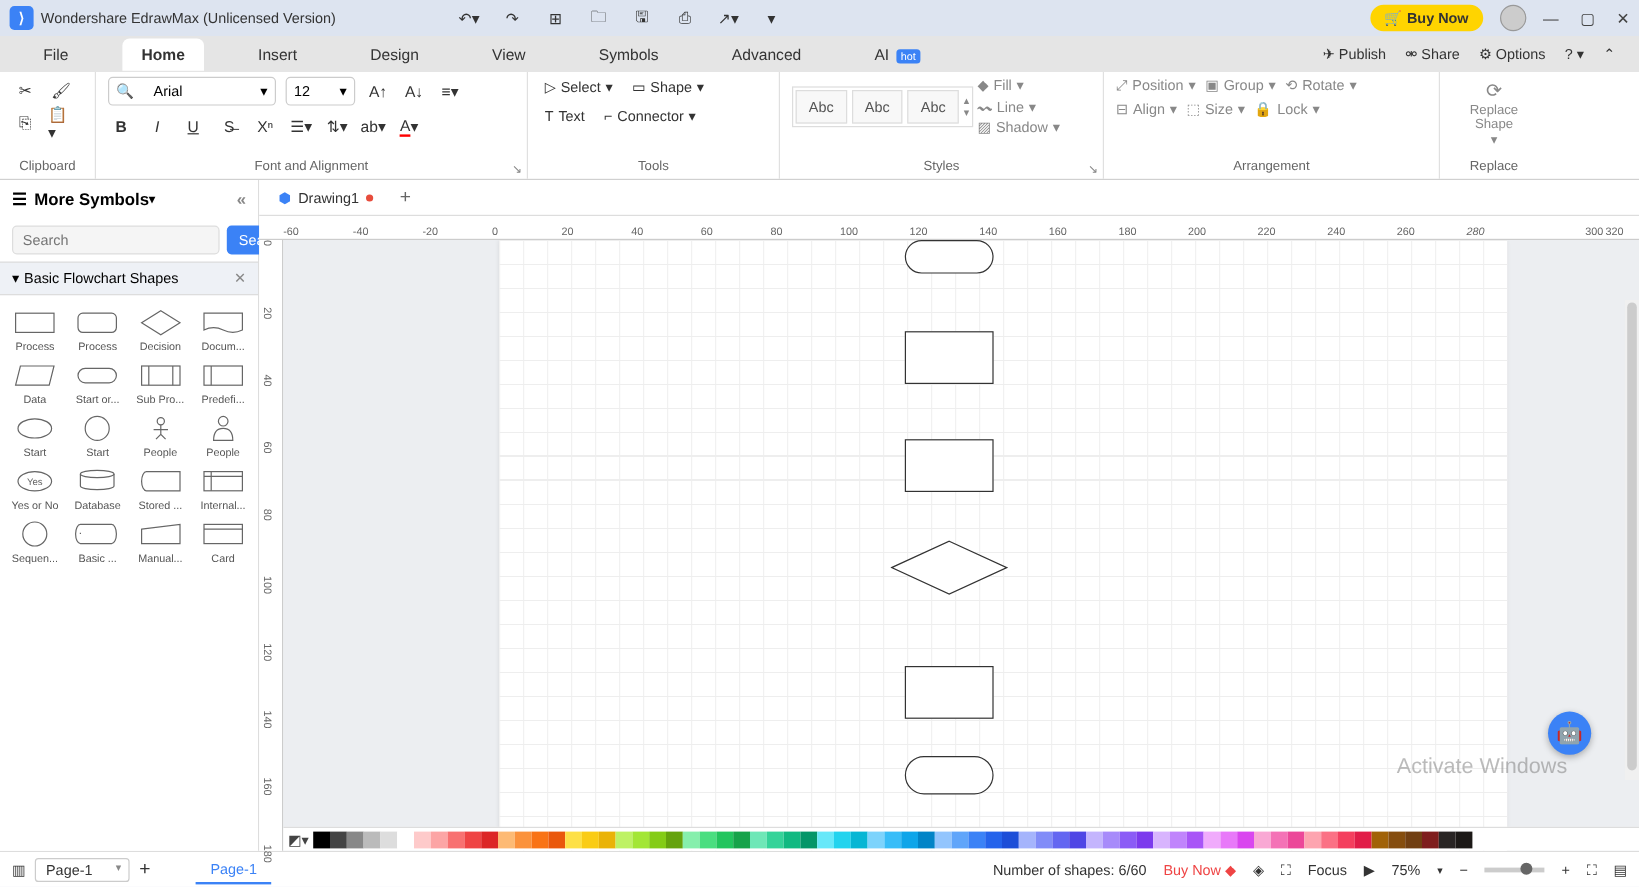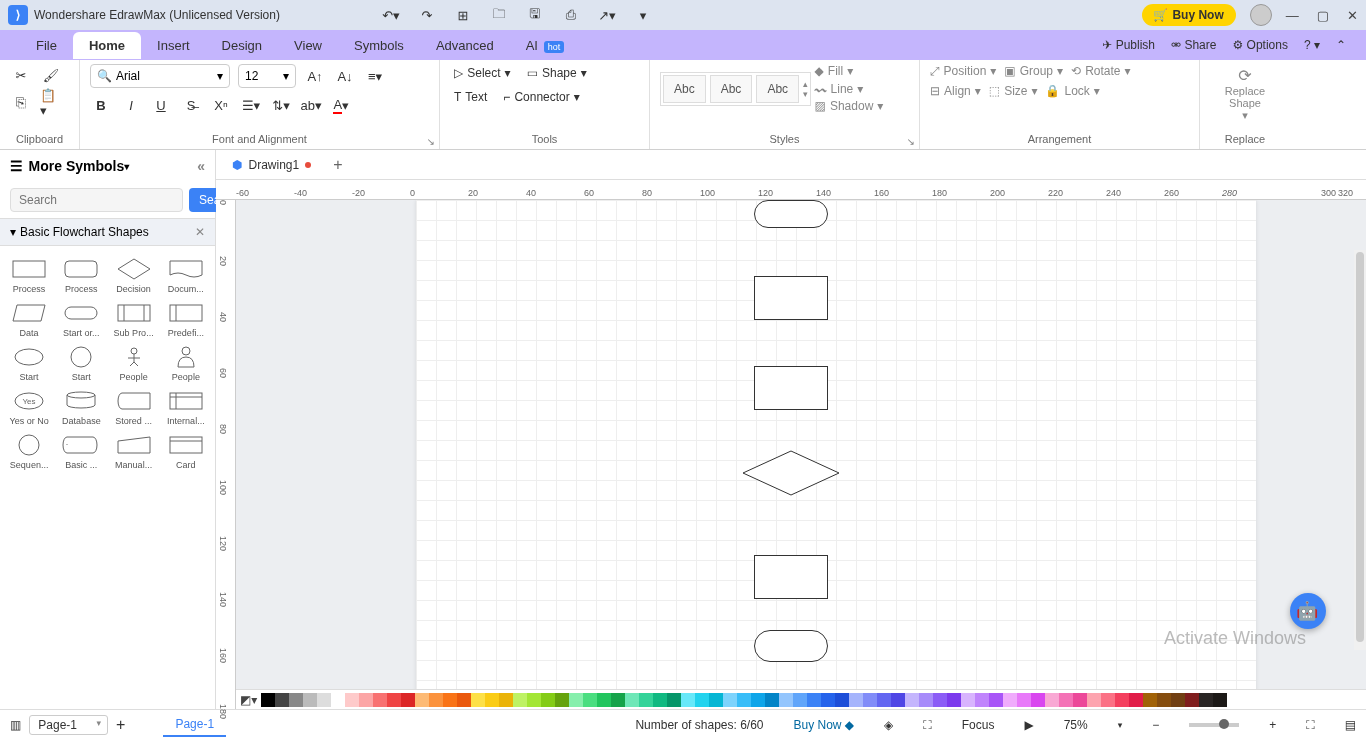--- a/index.html
+++ b/index.html
@@ -6,21 +6,21 @@
 html, body { width: 1366px; height: 739px; overflow: hidden; background: #f5f6fa; }
 .titlebar { height: 30px; background: #dde4f0; display: flex; align-items: center; padding: 0 8px; font-size: 12px; color: #333; }
 .titlebar .logo { width: 20px; height: 20px; background: #3b82f6; border-radius: 4px; margin-right: 6px; display: flex; align-items: center; justify-content: center; color: #fff; font-weight: bold; }
 .titlebar .quick { margin-left: 100px; display: flex; gap: 14px; color: #666; }
 .titlebar .quick span { cursor: pointer; }
 .titlebar .right { margin-left: auto; display: flex; align-items: center; gap: 14px; }
 .buynow { background: #ffd400; border-radius: 14px; padding: 4px 12px; font-size: 12px; font-weight: bold; color: #333; display: flex; align-items: center; gap: 4px; }
 .avatar { width: 22px; height: 22px; border-radius: 50%; background: #ccc; border: 1px solid #999; }
 .wincontrols { display: flex; gap: 18px; font-size: 13px; color: #444; }
 
-.menubar { height: 30px; background: #c4b5fd; display: flex; align-items: center; padding: 0 20px; font-size: 13px; }
+.menubar { height: 30px; background: #e5e5e5; display: flex; align-items: center; padding: 0 20px; font-size: 13px; gap: 29px; }
 .menubar .tab { padding: 6px 16px; color: #333; cursor: pointer; }
 .menubar .tab.active { background: #fff; border-radius: 6px 6px 0 0; font-weight: bold; }
 .menubar .hot { background: #3b82f6; color: #fff; font-size: 9px; padding: 1px 4px; border-radius: 3px; margin-left: 2px; }
 .menubar .right { margin-left: auto; display: flex; gap: 16px; font-size: 12px; color: #333; align-items: center; }
 
 .ribbon { height: 90px; background: #fff; border-bottom: 1px solid #d0d0d0; display: flex; }
 .rgroup { border-right: 1px solid #e0e0e0; padding: 4px 10px 2px; display: flex; flex-direction: column; justify-content: space-between; position: relative; }
 .rgroup .rows { display: flex; flex-direction: column; gap: 6px; }
 .rgroup .row { display: flex; align-items: center; gap: 8px; }
 .rlabel { font-size: 11px; color: #666; text-align: center; padding-bottom: 2px; }
@@ -69,22 +69,22 @@
 .colorbar .auto { font-size: 12px; margin-right: 4px; color: #444; }
 
 .scrollbar-v { position: absolute; right: 0; top: 50px; width: 12px; height: 400px; background: #f0f0f0; }
 .scrollbar-v .thumb { background: #ccc; width: 8px; margin: 2px; height: 390px; border-radius: 4px; }
 
 .statusbar { height: 30px; background: #fff; border-top: 1px solid #ddd; display: flex; align-items: center; padding: 0 10px; font-size: 12px; color: #333; }
 .statusbar .pages { display: flex; align-items: center; gap: 8px; }
 .statusbar .pagebox { border: 1px solid #ccc; padding: 2px 30px 2px 8px; position: relative; border-radius: 3px; }
 .statusbar .pagebox::after { content: "▾"; position: absolute; right: 6px; font-size: 9px; color: #888; }
 .statusbar .ptab { padding: 4px 12px; color: #3b82f6; border-bottom: 2px solid #3b82f6; margin-left: 30px; }
-.statusbar .right { margin-left: auto; display: flex; align-items: center; gap: 30px; text-align: right; }
-.statusbar .buynow2 { color: #0369a1; }
+.statusbar .right { margin-left: auto; display: flex; align-items: center; gap: 14px; text-align: right; }
+.statusbar .buynow2 { color: #ef4444; }
 .chat-fab { position: absolute; right: 40px; bottom: 80px; width: 36px; height: 36px; border-radius: 50%; background: #3b82f6; color: #fff; display: flex; align-items: center; justify-content: center; font-size: 18px; box-shadow: 0 2px 6px rgba(0,0,0,0.3); }
 .watermark { position: absolute; right: 60px; bottom: 60px; font-size: 18px; color: rgba(120,120,120,0.5); }
 </style>
 </head>
 <body>
 
 <div class="titlebar">
   <div class="logo">⟩</div>
   <span>Wondershare EdrawMax (Unlicensed Version)</span>
   <div class="quick">
@@ -136,21 +136,21 @@
       <div class="row">
           <span class="iconbtn">⎘</span>
           <span class="iconbtn">📋▾</span>
         </div>
     </div>
     <div class="rlabel">Clipboard</div>
   </div>
   <div class="rgroup" style="width:360px">
     <div class="rows">
       <div class="row">
-        <div class="fontbox" style="width:140px">🔍 <span style="margin-left:4px">Arial</span><span style="margin-left:auto">▾</span></div>
+        <div class="fontbox" style="width:140px">🔍 <span style="margin-left:16px">Arial</span><span style="margin-left:auto">▾</span></div>
         <div class="fontbox" style="width:58px">
             <span>12</span>
             <span style="margin-left:auto">▾</span>
           </div>
         <span class="iconbtn">A↑</span>
         <span class="iconbtn">A↓</span>
         <span class="iconbtn">≡▾</span>
       </div>
       <div class="row">
         <span class="iconbtn">

